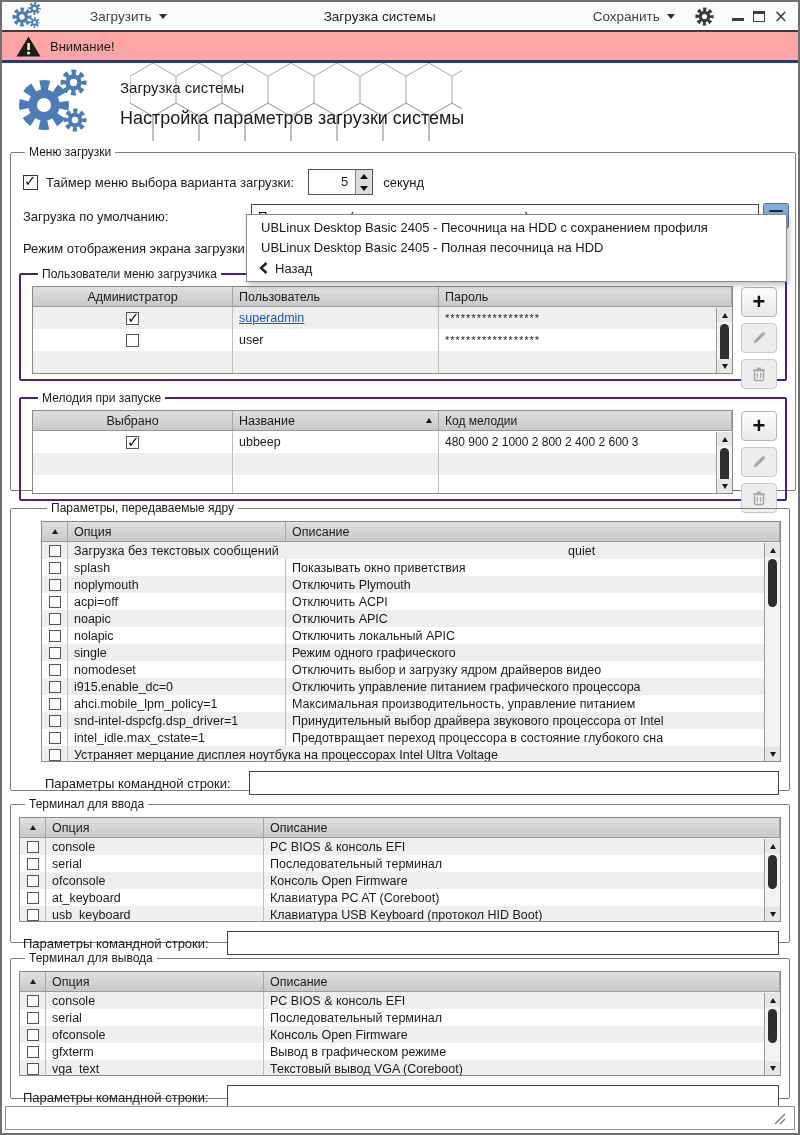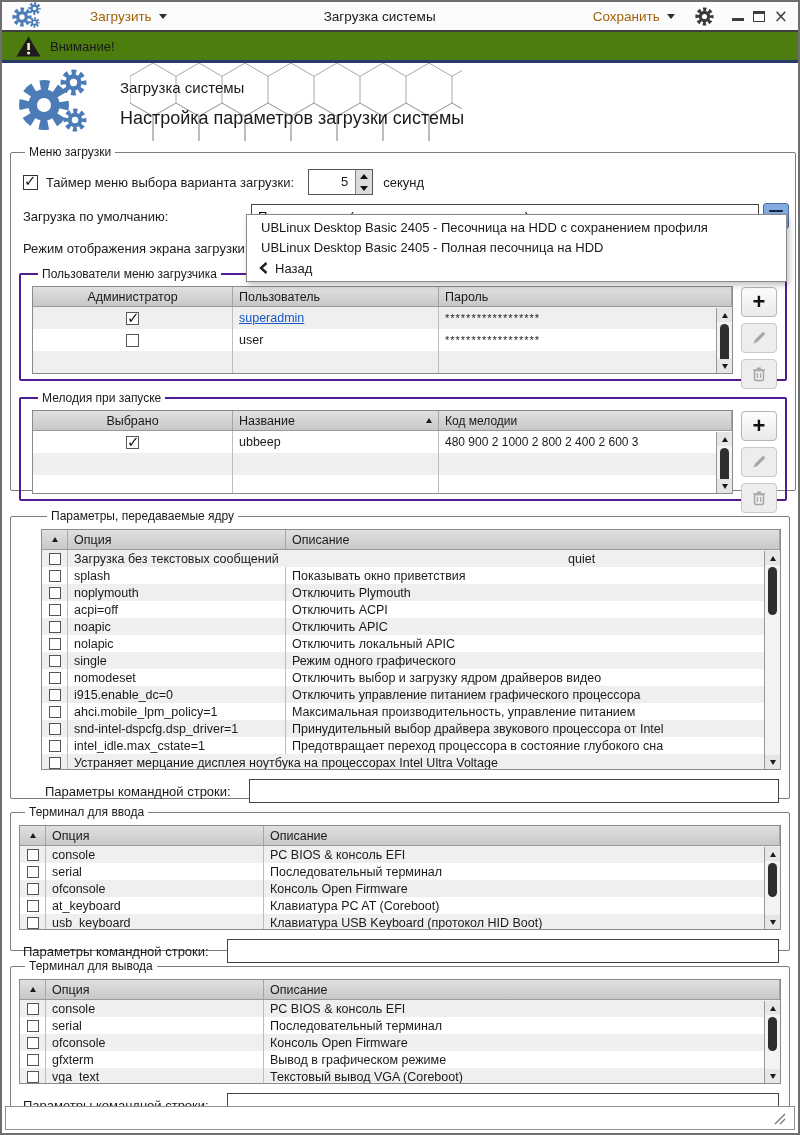--- a/index.html
+++ b/index.html
@@ -10,47 +10,47 @@
     background:#fff;
     border:2px solid #6f6f6f;
     position:relative; overflow:hidden;
   }
   
   .titlebar { height:30px; background:#fcfcfc; border-bottom:2px solid #3f3f3f;
     display:flex; align-items:center; padding:0 10px; }
   .appicon { width:34px; height:26px; position:relative; color:#4c7cb8; }
   .appicon svg { position:absolute; }
   .tb-btn { display:flex; align-items:center; gap:7px; background:none; border:none;
-    font:13.5px "Liberation Sans",sans-serif; color:#a16207; cursor:pointer; }
+    font:13.5px "Liberation Sans",sans-serif; color:#404040; cursor:pointer; }
   .load-btn { margin-left:44px; }
   .tb-title { flex:1; text-align:center; font-size:13.5px; }
   .caret-down { width:0; height:0; border-left:4px solid transparent; border-right:4px solid transparent; border-top:5px solid #2e2e2e; }
   .gear-btn { margin-left:20px; color:#3a3a3a; background:none; border:none; cursor:pointer; display:flex; }
   .winctl { display:flex; align-items:center; gap:9px; margin-left:18px; }
   .w-min { width:12px; height:3px; background:#3e3e3e; margin-top:6px; }
   .w-max { width:12px; height:11px; border:1.5px solid #3e3e3e; border-top:3.5px solid #3e3e3e; background:#fff; }
   .w-close { font-size:17px; line-height:12px; color:#3e3e3e; font-family:"DejaVu Sans",sans-serif; }
   
-  .banner { height:31px; background:#4d7c0f; border-bottom:3px solid #2a3a6e;
+  .banner { height:31px; background:#fca5a5; border-bottom:3px solid #2a3a6e;
     display:flex; align-items:center; gap:9px; padding-left:14px; }
   .banner-text { font-size:13px; }
   
   .pagehdr { height:78px; position:relative; background:#fff; }
   .hexes { position:absolute; left:128px; top:0; }
   .hdr-gears { position:absolute; left:16px; top:6px; color:#4c7cb8; }
   .hdr-title { position:absolute; left:118px; top:16px; font-size:15px; }
   .hdr-sub { position:absolute; left:118px; top:45px; font-size:18px; }
   
   fieldset { border:1px solid #7d7d7d; border-radius:2px; margin:0 8px; padding:4px 6px 6px 6px; position:relative; }
   legend { font-size:12px; padding:0 4px; margin-left:8px; }
   .fs1 { margin-top:4px; height:346px; }
   .fs-inner { margin:0 2px; border:2px solid #4c1d95;padding-left:9px; }
   .fs-users { margin-top:8px; height:114px; }
   .fs-melody { margin-top:10px; height:110px; }
-  .fs2 { margin-top:18px; height:290px;padding-left:28px; }
+  .fs2 { margin-top:10px; height:290px;padding-left:28px; }
   .fs3 { margin-top:6px; height:146px; }
   .fs4 { margin-top:8px; height:148px; }
   
   .row-timer { display:flex; align-items:center; margin:6px 0 0 6px; height:26px; }
   .row-default { display:flex; align-items:center; margin:8px 0 0 6px; height:26px; }
   .row-mode { margin:12px 0 0 6px; height:18px; font-size:13px; }
   .lbl { font-size:13px; }
   .cbx { width:15px; height:15px; border:1.5px solid #333; background:#fff; position:relative; margin-right:8px; flex:none; }
   .cbx.checked:after, .cb.checked:after { content:"✓"; font-family:"DejaVu Sans",sans-serif; position:absolute; top:-4px; left:0; font-size:15px; font-weight:bold; color:#111; }
   .spin { display:inline-flex; border:1px solid #555; height:26px; margin:0 10px 0 14px; }

